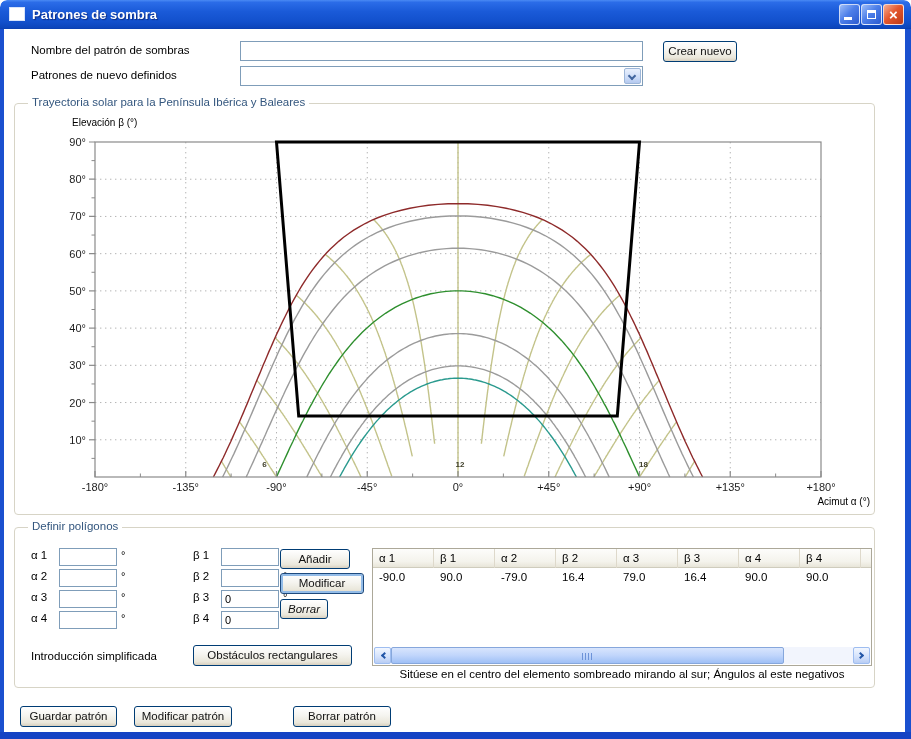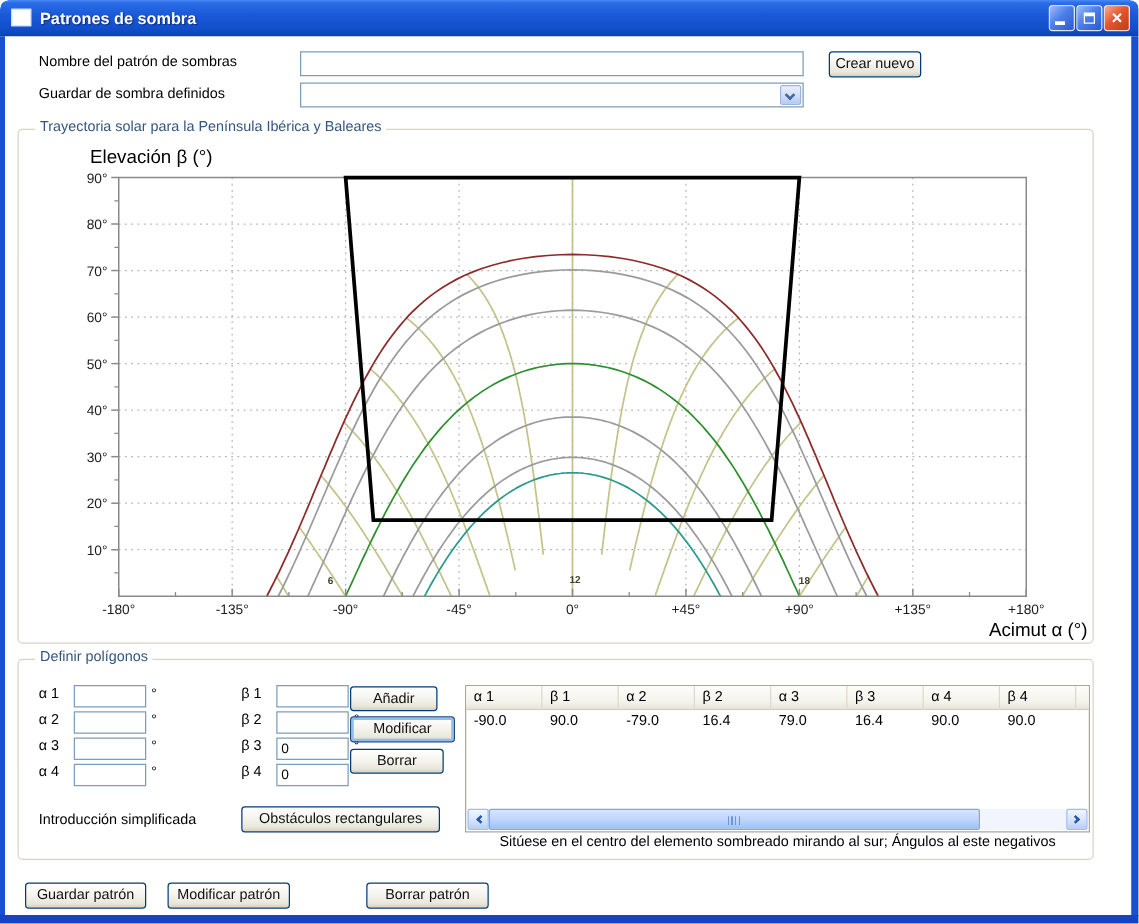--- a/index.html
+++ b/index.html
@@ -59,21 +59,21 @@
     background:linear-gradient(180deg,#f2f7ff 0%,#d3e1fb 60%,#b8cdf4 100%);}
   .sb-chev{position:absolute;top:5px;width:5px;height:5px;border-right:2px solid #2457a8;border-bottom:2px solid #2457a8;}
   .sb-chev.left{left:7px;transform:rotate(135deg);}
   .sb-chev.right{left:4px;transform:rotate(-45deg);}
   .sb-track{flex:1;position:relative;}
   .sb-thumb{position:absolute;left:0;top:0;height:17px;width:85%;border:1px solid #86a7dc;border-radius:2px;
     background:linear-gradient(180deg,#d8e5fd 0%,#c0d5fb 50%,#9fc0f6 100%);}
   .sb-grip{position:absolute;left:50%;top:5px;width:10px;height:7px;margin-left:-5px;
     background:repeating-linear-gradient(90deg,#6d93d8 0 1px,transparent 1px 3px);}
   .note{position:absolute;font-size:11.5px;color:#000;text-align:center;}
-  .axis-name{position:absolute;font-size:15px;color:#000;padding-left:38px;}
+  .axis-name{position:absolute;font-size:10px;color:#000;padding-left:38px;}
   svg text{font-family:"Liberation Sans",sans-serif;}
 </style>
 </head>
 <body>
 
 <div class="window">
   <div class="titlebar">
     <div class="win-icon"></div>
     <div class="win-title">Patrones de sombra</div>
     <div class="tb-btn tb-min" style="left:839px;">
@@ -87,21 +87,21 @@
       </div>
   </div>
   <div class="frame-left"></div>
   <div class="frame-right"></div>
   <div class="frame-bottom"></div>
 
   <div class="lbl" style="left:31px;top:44px;">Nombre del patrón de sombras</div>
   <input class="xp-input" style="position: absolute; left: 240px; top: 41px; width: 403px; height: 20px;" value="">
   <div class="xp-btn" style="left:663px;top:41px;width:74px;height:21px;line-height:19px;">Crear nuevo</div>
 
-  <div class="lbl" style="left:31px;top:69px;">Guardar de sombra definidos</div>
+  <div class="lbl" style="left:31px;top:69px;">Patrones de nuevo definidos</div>
   <div class="combo" style="left:240px;top:66px;width:403px;height:20px;">
     <span style="position:absolute;left:4px;top:2px;font-size:11px;"></span>
     <span class="combo-btn">
         <span class="chev-down"></span>
       </span>
   </div>
 
   <div class="groupbox" style="left:14px;top:103px;width:861px;height:412px;">
     <span class="gb-title">Trayectoria solar para la Península Ibérica y Baleares</span>
   </div>
@@ -216,21 +216,21 @@
     </div>
   <div class="poly-col" id="beta-col" style="left:193px;top:547px;width:150px;">
       <div class="poly-row"><span class="plabel">β 1</span><input class="xp-input pinput" style=""><span class="deg">°</span></div>
       <div class="poly-row"><span class="plabel">β 2</span><input class="xp-input pinput" style=""><span class="deg">°</span></div>
       <div class="poly-row"><span class="plabel">β 3</span><input class="xp-input pinput" value="0" style=""><span class="deg">°</span></div>
       <div class="poly-row"><span class="plabel">β 4</span><input class="xp-input pinput" value="0" style=""><span class="deg">°</span></div>
     </div>
 
   <div class="xp-btn" style="left:280px;top:549px;width:70px;height:20px;line-height:18px;">Añadir</div>
   <div class="xp-btn focused" style="left:280px;top:573px;width:84px;height:21px;line-height:19px;">Modificar</div>
-  <div class="xp-btn" style="left:280px;top:599px;width:75px;height:20px;line-height:18px;">Borrar</div>
+  <div class="xp-btn" style="left:280px;top:599px;width:48px;height:20px;line-height:18px;font-style:italic;">Borrar</div>
 
   <div class="lbl" style="left:31px;top:650px;">Introducción simplificada</div>
   <div class="xp-btn" style="left:193px;top:645px;width:159px;height:21px;line-height:19px;">Obstáculos rectangulares</div>
 
   <div class="xp-table" style="left:372px;top:548px;width:500px;height:118px;">
     <div class="thead" id="table-head">
         <div class="th">α 1</div>
         <div class="th">β 1</div>
         <div class="th">α 2</div>
         <div class="th">β 2</div>

